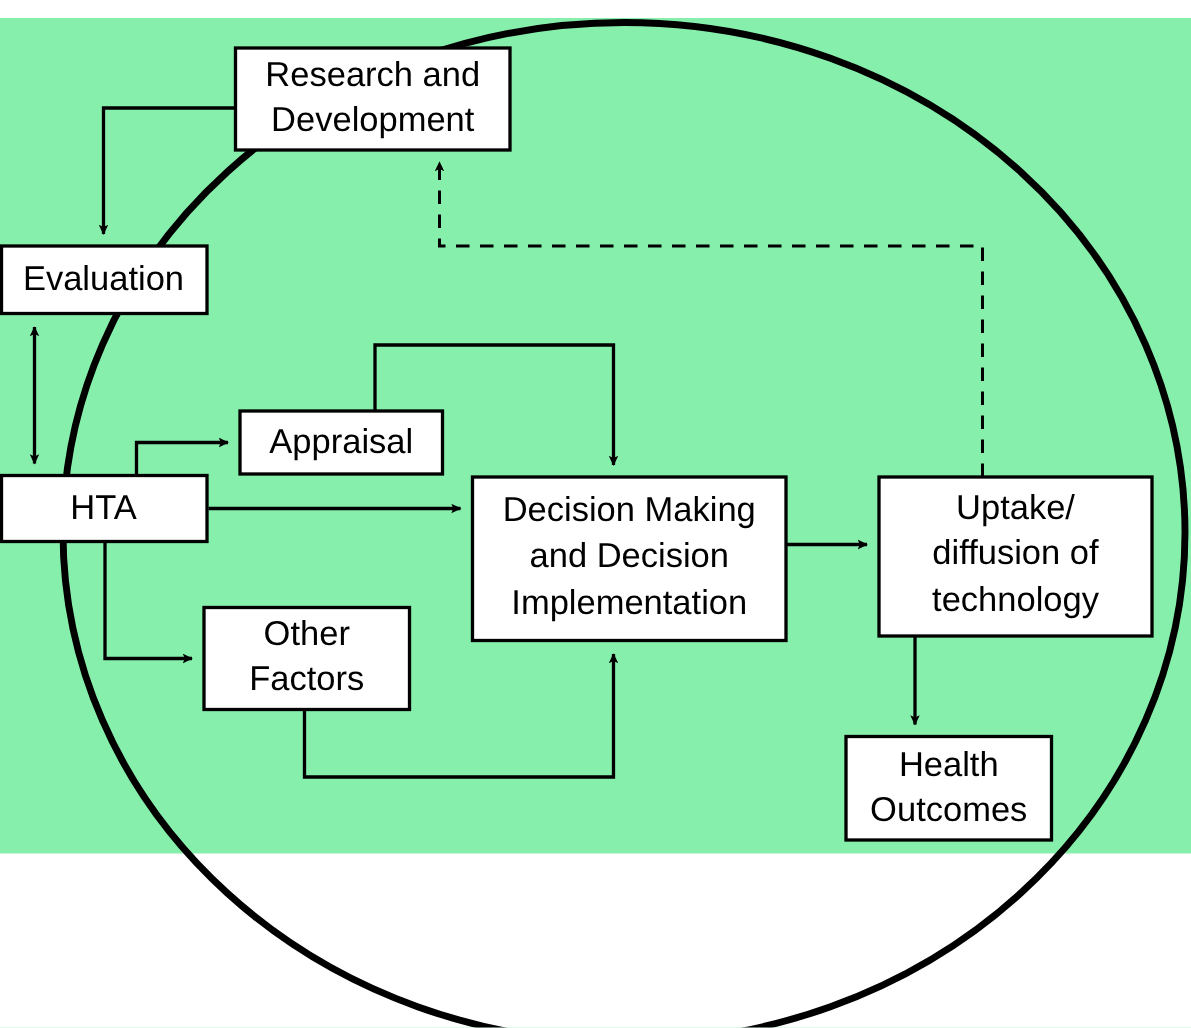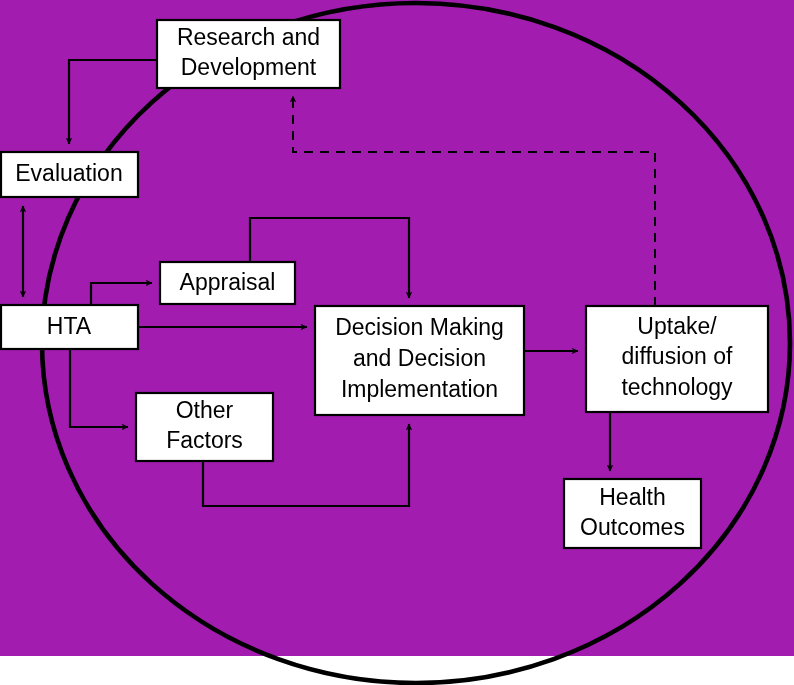--- a/index.html
+++ b/index.html
@@ -10,22 +10,23 @@
   }
   body {
     font-family: "Liberation Sans", sans-serif;
     width: 794px;
     height: 685px;
     overflow: hidden;
   }
   #diagram-root {
     position: relative;
     width: 794px;
-    height: 656px;
-    background: #a21caf;
+    height: 557px;
+    background: #86efac;
+    margin-top: 12px;
   }
   svg.diagram-canvas {
     position: absolute;
     top: 0;
     left: 0;
     width: 794px;
     height: 685px;
     display: block;
   }
   .node-box {

